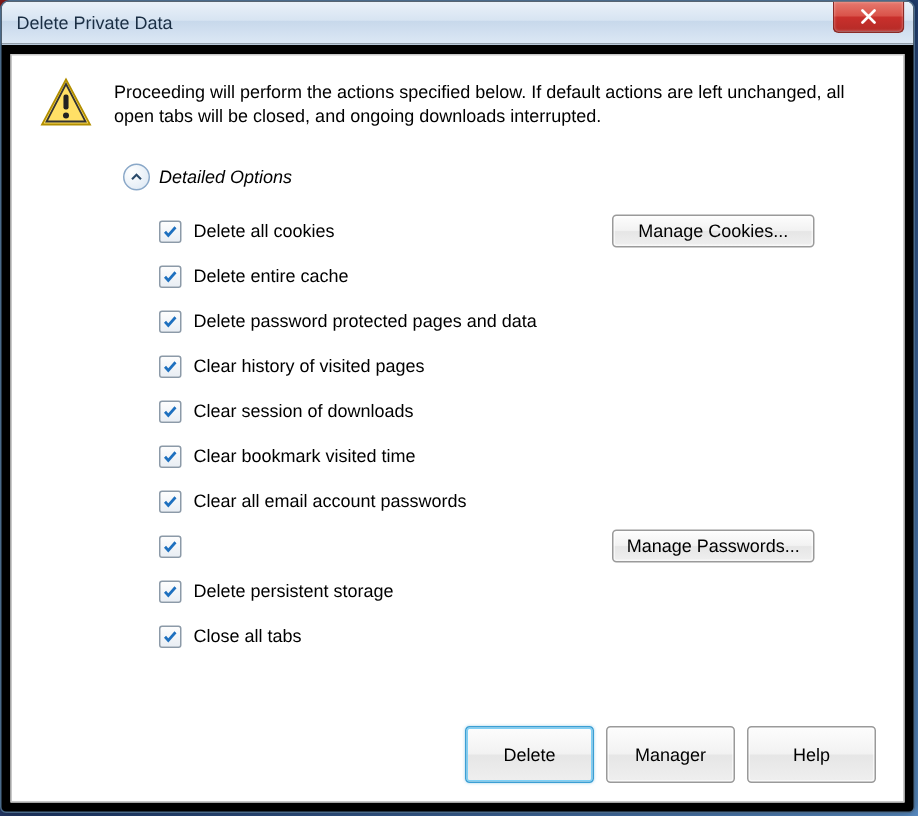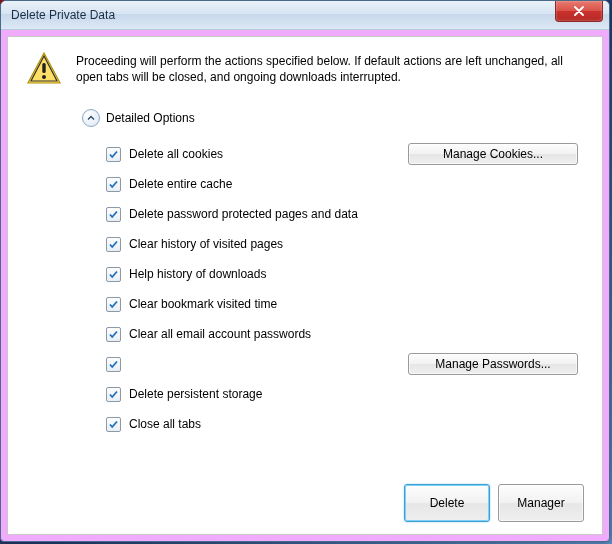--- a/index.html
+++ b/index.html
@@ -10,21 +10,21 @@
     font-family: "Segoe UI", Tahoma, sans-serif;
     font-size: 12px;
     background: linear-gradient(135deg, #8b1a1a 0%, #1e3a6b 50%, #5b8fc7 100%);
     overflow: hidden;
   }
   .window {
     position: absolute;
     top: 0; left: 0;
     width: 608px;
     height: 540px;
-    background: #f0abfc;
+    background: #000000;
     border: 1px solid #4a6a8a;
     border-radius: 6px 6px 4px 4px;
     box-shadow: 0 0 8px rgba(0,0,0,0.4);
     display: flex;
     flex-direction: column;
     overflow: hidden;
   }
   .titlebar {
     height: 28px;
     background: linear-gradient(to bottom, #eaf1f9 0%, #d7e4f2 45%, #c7d8eb 46%, #dce8f5 100%);
@@ -99,20 +99,21 @@
     border-radius: 50%;
     background: radial-gradient(circle at 30% 30%, #fff, #dbe7f3);
     display: flex;
     align-items: center;
     justify-content: center;
     cursor: default;
   }
   .expand-toggle svg { display:block; }
   .detailed-title {
     color: #000;
+    font-style: italic;
   }
   .options {
     margin-left: 24px;
   }
   .option-row {
     display: flex;
     align-items: center;
     height: 30px;
     position: relative;
   }
@@ -130,21 +131,21 @@
     cursor: default;
   }
   .option-row .chk svg { display:block; }
   .option-row .lbl {
     color: #000;
     flex: 0 0 auto;
   }
   .option-row .side-btn {
     position: absolute;
     left: 302px;
-    width: 170px;
+    width: 135px;
     height: 22px;
   }
   .winbtn {
     background: linear-gradient(to bottom, #fdfdfd 0%, #f2f2f2 48%, #e6e6e6 52%, #efefef 100%);
     border: 1px solid #9a9a9a;
     border-radius: 3px;
     color: #000;
     font-family: inherit;
     font-size: 12px;
     text-align: center;
@@ -242,21 +243,21 @@
               </svg>
             </span>
             <span class="lbl">Clear history of visited pages</span>
           </div>
           <div class="option-row">
             <span class="chk">
               <svg width="11" height="11" viewBox="0 0 11 11">
                 <path d="M2 5.5 L4.2 8 L9 2.5" fill="none" stroke="#1e70bf" stroke-width="1.8"></path>
               </svg>
             </span>
-            <span class="lbl">Help history of downloads</span>
+            <span class="lbl">Clear session of downloads</span>
           </div>
           <div class="option-row">
             <span class="chk">
               <svg width="11" height="11" viewBox="0 0 11 11">
                 <path d="M2 5.5 L4.2 8 L9 2.5" fill="none" stroke="#1e70bf" stroke-width="1.8"></path>
               </svg>
             </span>
             <span class="lbl">Clear bookmark visited time</span>
           </div>
           <div class="option-row">
@@ -292,16 +293,17 @@
             <span class="lbl">Close all tabs</span>
           </div>
         </div>
     </div>
 
     <div style="flex:1"></div>
 
     <div class="footer">
       <button class="winbtn default">Delete</button>
       <button class="winbtn">Manager</button>
+      <button class="winbtn">Help</button>
     </div>
 
   </div>
 </div>
 
 </body></html>

